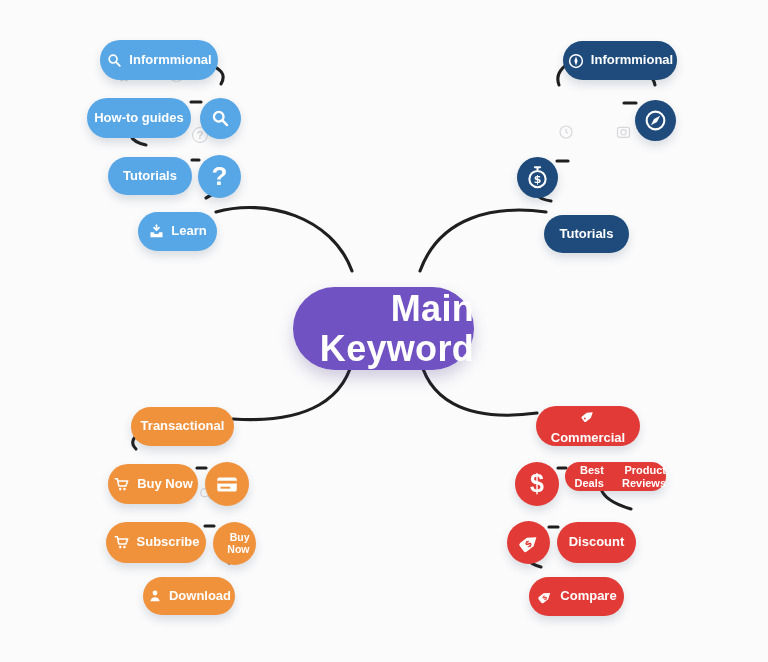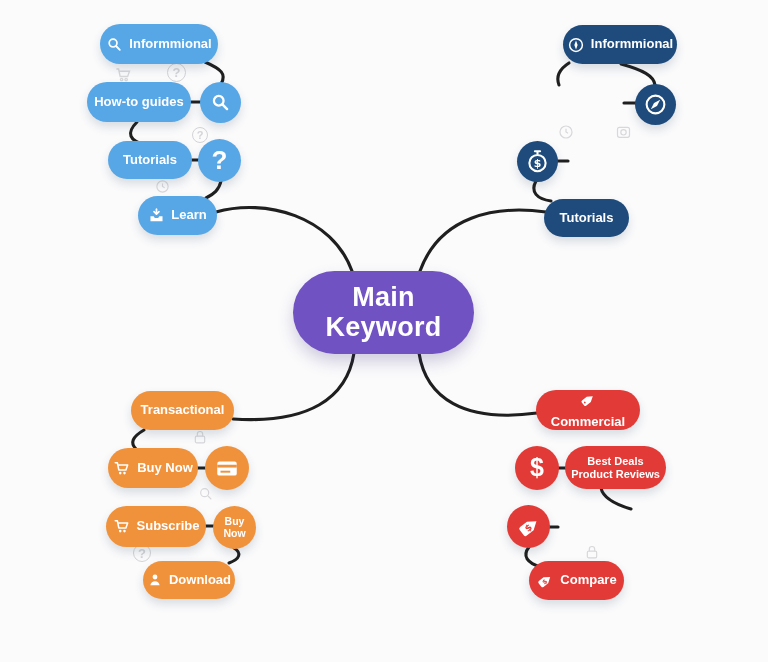--- a/index.html
+++ b/index.html
@@ -1,28 +1,28 @@
 <!DOCTYPE html>
 <html><head>
 <meta charset="utf-8">
 <style>
   html,body{margin:0;padding:0;}
   body{font-family:"Liberation Sans", sans-serif;background:#fff;}
   #canvas{position:relative;width:768px;height:662px;background:#fbfbfc;overflow:hidden;}
   #edges{position:absolute;left:0;top:0;width:768px;height:662px;}
   .node{position:absolute;display:flex;align-items:center;justify-content:center;
         gap:6px;color:#fff;font-weight:bold;font-size:13px;line-height:1.1;
-        border-radius:999px;box-shadow:0 5px 10px rgba(40,60,90,.16);text-align:center;}
+        border-radius:999px;box-shadow:0 5px 10px rgba(40,60,90,.16);text-align:right;margin-top:16px;}
   .circle{border-radius:50%;}
   .blue{background:#57A6E6}
   .navy{background:#1E4B7B}
   .orange{background:#F0923C}
   .red{background:#E23B37}
   .purple{background:#7152C3}
-  .main-node{font-size:27px;border-radius:42px;letter-spacing:.3px;
+  .main-node{font-size:36px;border-radius:42px;letter-spacing:.3px;
              box-shadow:0 8px 16px rgba(60,40,120,.22);}
   .icon{display:flex;align-items:center;justify-content:center;}
   .icon svg{display:block;}
   .glyph{font-weight:bold;}
   .q-big{font-size:26px;}
   .d-big{font-size:25px;}
   .small-lbl{font-size:11px;}
   .tiny-lbl{font-size:10.5px;}
   .ghost{position:absolute;color:#d8d8db;}
   .ghost svg{display:block;}
@@ -247,36 +247,39 @@
           </g>
         </svg>
     </span>
     <span>Commercial</span>
   </div>
 
   <div class="node circle red" style="left:515px;top:446px;width:44px;height:44px;">
     <span class="glyph d-big">$</span>
   </div>
 
-  <div class="node red small-lbl" style="left:565px;top:446px;width:101px;height:43px;flex-direction:column;gap:1px;">
+  <div class="node red small-lbl" style="left:565px;top:446px;width:101px;height:29px;gap:1px;">
     <span>Best Deals</span>
     <span>Product Reviews</span>
   </div>
 
   <div class="node circle red" style="left:507px;top:505px;width:43px;height:43px;">
     <span class="icon">
       <svg width="26" height="26" viewBox="0 0 24 24">
           <g transform="rotate(-38 12 12)">
             <path d="M3.5 9 a2 2 0 0 1 2 -2 h8 l7.2 5 -7.2 5 h-8 a2 2 0 0 1 -2 -2 z" fill="#fff"></path>
             <text x="11" y="15.2" text-anchor="middle" font-size="8.5" font-weight="bold" fill="#E23B37" font-family="DejaVu Sans">$</text>
           </g>
         </svg>
     </span>
   </div>
 
+  <div class="node red" style="left:557px;top:506px;width:79px;height:41px;">
+    <span>Discount</span>
+  </div>
 
   <div class="node red" style="left:529px;top:561px;width:95px;height:39px;">
     <span class="icon">
       <svg width="18" height="18" viewBox="0 0 24 24">
           <g transform="rotate(-38 12 12)">
             <path d="M3.5 9 a2 2 0 0 1 2 -2 h8 l7.2 5 -7.2 5 h-8 a2 2 0 0 1 -2 -2 z" fill="#fff"></path>
             <text x="11" y="15.2" text-anchor="middle" font-size="8.5" font-weight="bold" fill="#E23B37" font-family="DejaVu Sans">$</text>
           </g>
         </svg>
     </span>

